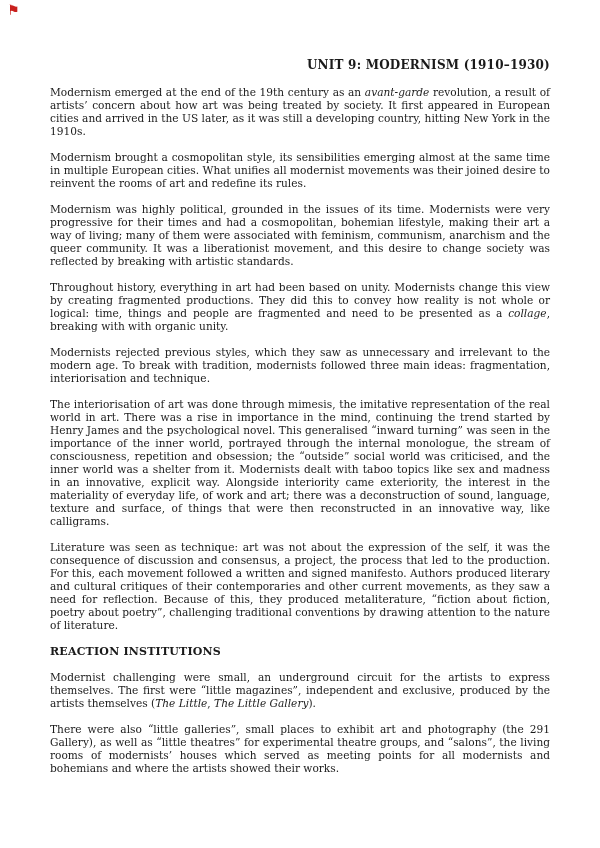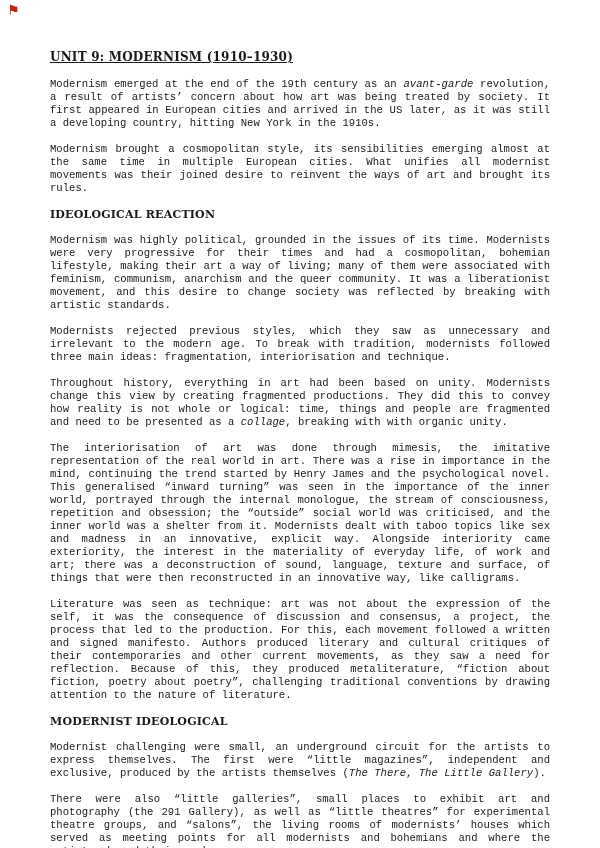--- a/index.html
+++ b/index.html
@@ -26,66 +26,63 @@
     top: 1px;
     font-family: "DejaVu Sans", sans-serif;
     font-size: 14px;
     line-height: 18px;
     color: #c9201d;
   }
   .doc-title {
     font-size: 12px;
     line-height: 14px;
     font-weight: bold;
-    text-decoration: underline;
-    text-align: left;
-    margin: 4px 0 14px 0;
+    text-align: right;
+    margin: 12px 0 14px 0;
     letter-spacing: 0.2px;
   }
   .section-heading {
     font-size: 11px;
     line-height: 13px;
     font-weight: bold;
     margin: 13px 0 13px 0;
     letter-spacing: 0.2px;
   }
   .para {
     margin: 4px 0 13px 0;
     text-align: justify;
-    font-family: Liberation Mono, monospace;
   }
   .para i {
     font-style: italic;
   }
 </style>
 </head>
 <body>
 
 <div class="page">
 
   <span class="red-flag">⚑</span>
 
   <h1 class="doc-title">UNIT 9: MODERNISM (1910–1930)</h1>
 
   <p class="para"><span>Modernism emerged at the end of the 19th century as an </span><i>avant-garde</i><span> revolution, a result of artists’ concern about how art was being treated by society. It first appeared in European cities and arrived in the US later, as it was still a developing country, hitting New York in the 1910s.</span></p>
 
-  <p class="para"><span>Modernism brought a cosmopolitan style, its sensibilities emerging almost at the same time in multiple European cities. What unifies all modernist movements was their joined desire to reinvent the ways of art and brought its rules.</span></p>
+  <p class="para"><span>Modernism brought a cosmopolitan style, its sensibilities emerging almost at the same time in multiple European cities. What unifies all modernist movements was their joined desire to reinvent the rooms of art and redefine its rules.</span></p>
 
-  <h2 class="section-heading">IDEOLOGICAL REACTION</h2>
 
   <p class="para"><span>Modernism was highly political, grounded in the issues of its time. Modernists were very progressive for their times and had a cosmopolitan, bohemian lifestyle, making their art a way of living; many of them were associated with feminism, communism, anarchism and the queer community. It was a liberationist movement, and this desire to change society was reflected by breaking with artistic standards.</span></p>
 
 
+  <p class="para"><span>Throughout history, everything in art had been based on unity. Modernists change this view by creating fragmented productions. They did this to convey how reality is not whole or logical: time, things and people are fragmented and need to be presented as a </span><i>collage</i><span>, breaking with with organic unity.</span></p>
+
   <p class="para"><span>Modernists rejected previous styles, which they saw as unnecessary and irrelevant to the modern age. To break with tradition, modernists followed three main ideas: fragmentation, interiorisation and technique.</span></p>
-
-  <p class="para"><span>Throughout history, everything in art had been based on unity. Modernists change this view by creating fragmented productions. They did this to convey how reality is not whole or logical: time, things and people are fragmented and need to be presented as a </span><i>collage</i><span>, breaking with with organic unity.</span></p>
 
   <p class="para"><span>The interiorisation of art was done through mimesis, the imitative representation of the real world in art. There was a rise in importance in the mind, continuing the trend started by Henry James and the psychological novel. This generalised “inward turning” was seen in the importance of the inner world, portrayed through the internal monologue, the stream of consciousness, repetition and obsession; the “outside” social world was criticised, and the inner world was a shelter from it. Modernists dealt with taboo topics like sex and madness in an innovative, explicit way. Alongside interiority came exteriority, the interest in the materiality of everyday life, of work and art; there was a deconstruction of sound, language, texture and surface, of things that were then reconstructed in an innovative way, like calligrams.</span></p>
 
   <p class="para"><span>Literature was seen as technique: art was not about the expression of the self, it was the consequence of discussion and consensus, a project, the process that led to the production. For this, each movement followed a written and signed manifesto. Authors produced literary and cultural critiques of their contemporaries and other current movements, as they saw a need for reflection. Because of this, they produced metaliterature, “fiction about fiction, poetry about poetry”, challenging traditional conventions by drawing attention to the nature of literature.</span></p>
 
-  <h2 class="section-heading">MODERNIST IDEOLOGICAL</h2>
+  <h2 class="section-heading">REACTION INSTITUTIONS</h2>
 
-  <p class="para"><span>Modernist challenging were small, an underground circuit for the artists to express themselves. The first were “little magazines”, independent and exclusive, produced by the artists themselves (</span><i>The There</i><span>, </span><i>The Little Gallery</i><span>).</span></p>
+  <p class="para"><span>Modernist challenging were small, an underground circuit for the artists to express themselves. The first were “little magazines”, independent and exclusive, produced by the artists themselves (</span><i>The Little</i><span>, </span><i>The Little Gallery</i><span>).</span></p>
 
   <p class="para"><span>There were also “little galleries”, small places to exhibit art and photography (the 291 Gallery), as well as “little theatres” for experimental theatre groups, and “salons”, the living rooms of modernists’ houses which served as meeting points for all modernists and bohemians and where the artists showed their works.</span></p>
 
 </div>
 
 </body></html>

